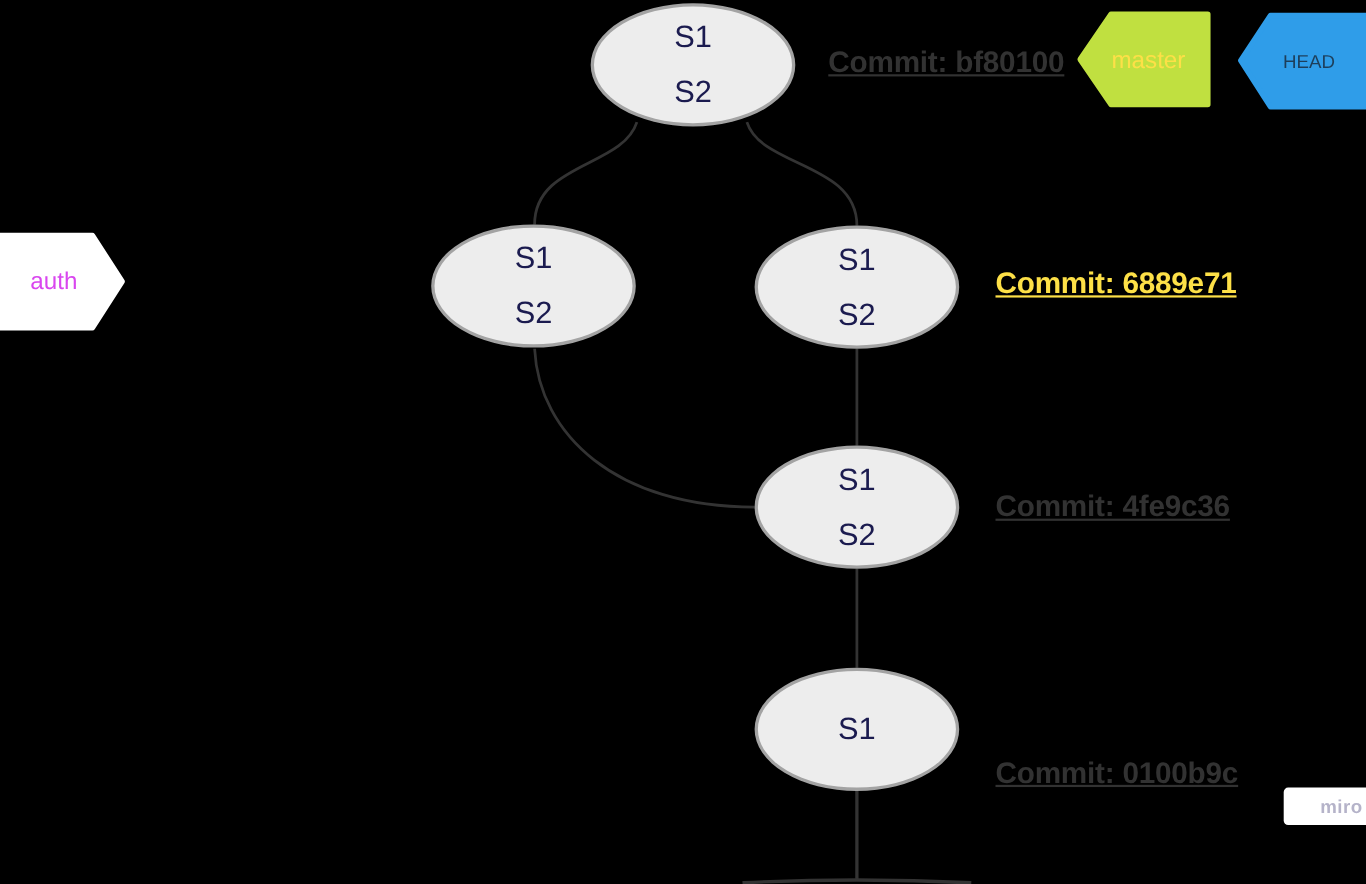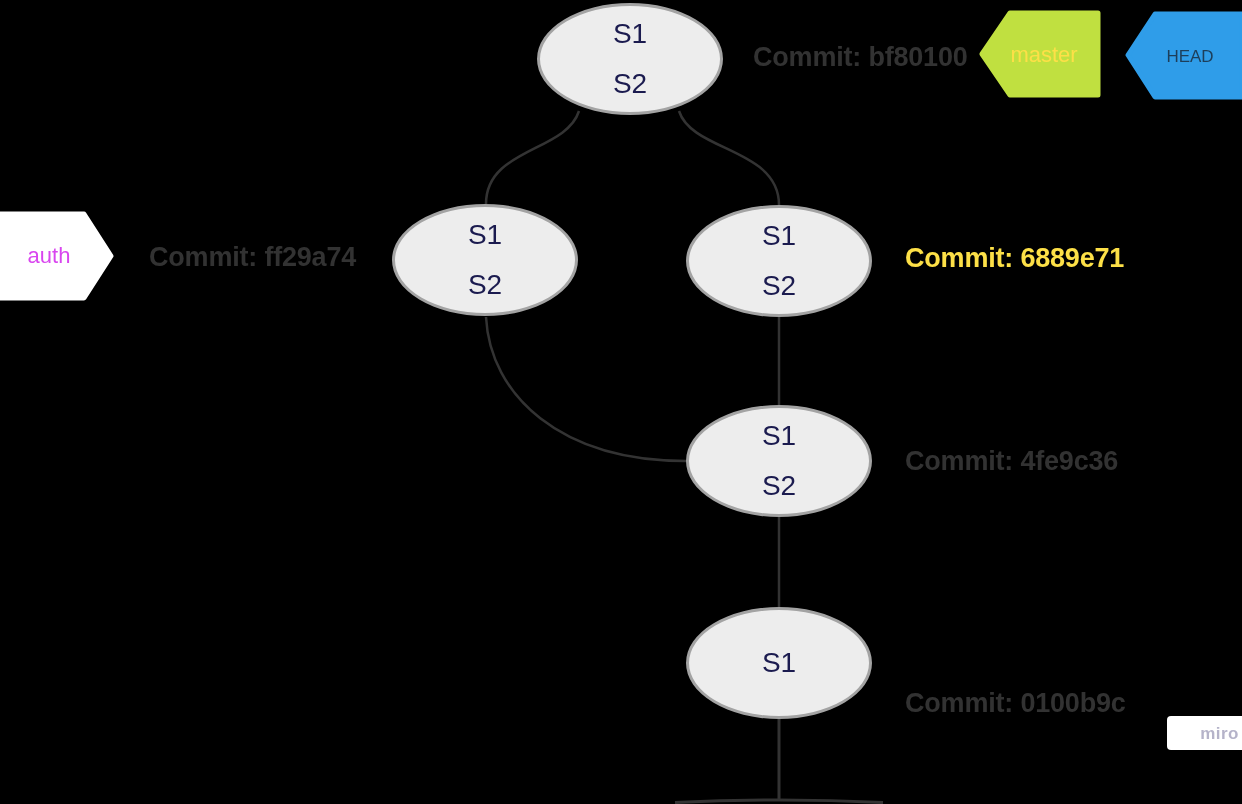--- a/index.html
+++ b/index.html
@@ -9,21 +9,21 @@
   }
   .edges{position:absolute;left:0;top:0;width:1242px;height:804px;}
   .node{
     position:absolute;width:186px;height:112px;box-sizing:border-box;
     border-radius:50%;border:3px solid #a3a3a3;background:#ededed;
     display:flex;flex-direction:column;align-items:center;justify-content:center;gap:22px;
   }
   .state-label{font-size:28px;line-height:1;color:#1b1b4f;}
   .commit-label{
     position:absolute;transform:translateY(-50%);white-space:nowrap;
-    font-size:27px;font-weight:600;letter-spacing:-0.2px;color:#323232;
+    font-size:27px;font-weight:600;letter-spacing:-0.2px;color:#323232;text-decoration:underline;
   }
   .badge{position:absolute;}
   .badge svg{position:absolute;left:0;top:0;overflow:visible;}
   .badge path{fill:currentColor;stroke:currentColor;stroke-width:5;stroke-linejoin:round;}
   .badge-label{
     position:absolute;transform:translate(-50%,-50%);white-space:nowrap;
     font-size:22px;color:#333;line-height:1;
   }
   .badge-label.head{font-size:17px;}
   .watermark{
@@ -63,21 +63,20 @@
     </div>
   <div class="node" style="left: 686px; top: 405px; color: rgb(27, 27, 79);">
       <span class="state-label">S1</span>
       <span class="state-label">S2</span>
     </div>
   <div class="node" style="left: 686px; top: 607px; color: rgb(27, 27, 79);">
       <span class="state-label">S1</span>
     </div>
 
   <div class="commit-label" style="left: 753px; top: 57px; color: rgb(50, 50, 50);">Commit: bf80100</div>
-  <div class="commit-label" style="left: 149px; top: 257px; color: rgb(50, 50, 50);">Commit: ff29a74</div>
   <div class="commit-label" style="left: 905px; top: 258px; color: #fde047;">Commit: 6889e71</div>
   <div class="commit-label" style="left: 905px; top: 461px; color: rgb(50, 50, 50);">Commit: 4fe9c36</div>
   <div class="commit-label" style="left: 905px; top: 663px; color: rgb(50, 50, 50); margin-top: 40px;">Commit: 0100b9c</div>
 
   <div class="badge" style="left: 976px; top: 7px; width: 128px; height: 94px; color: rgb(192, 224, 64);">
     <svg width="128" height="94" viewBox="0 0 128 94">
       <path d="M122,6 L34,6 L6,47 L34,88 L122,88 Z"></path>
     </svg>
     <span class="badge-label" style="left: 68px; top: 48px; color: #fde047;">master</span>
   </div>

